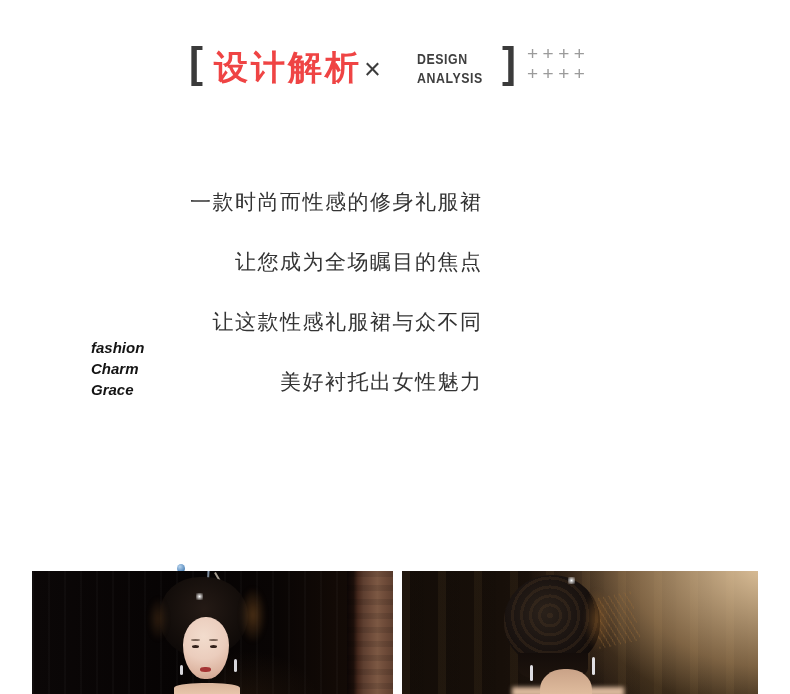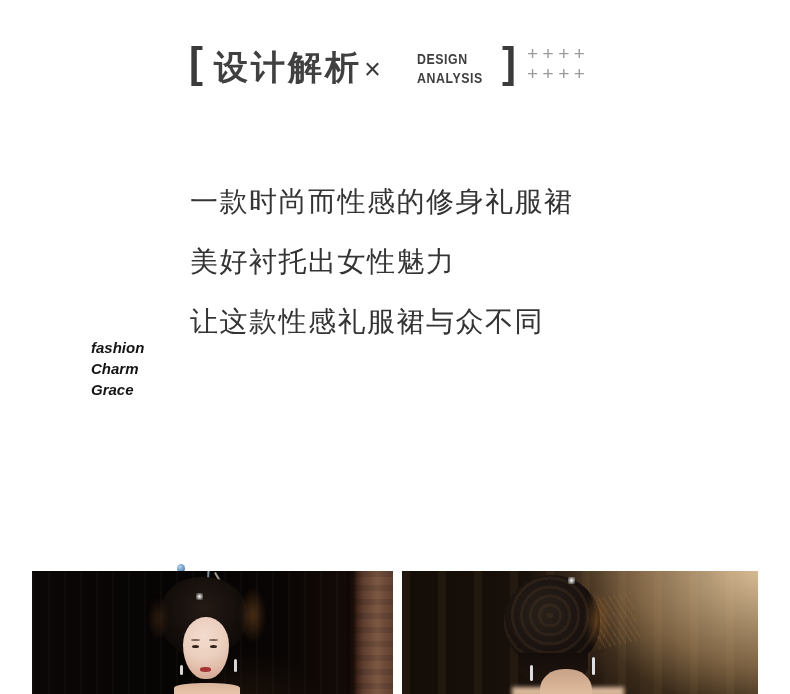--- a/index.html
+++ b/index.html
@@ -13,21 +13,21 @@
   
   .bracket {
     position:absolute; top:42px; font-size:42px; font-weight:700;
     color:#3b3b3b; line-height:1;
   }
   .bracket-left  { left:189px; }
   .bracket-right { left:502px; }
   .title-zh {
     position:absolute; left:214px; top:50px;
     font-size:34px; font-weight:700; letter-spacing:3px;
-    color:#404040; line-height:1; white-space:nowrap;
+    color:#ef4444; line-height:1; white-space:nowrap;
   }
   .times-icon {
     position:absolute; left:364px; top:55px;
     font-size:29px; font-weight:400; color:#3d3d3d; line-height:1;
   }
   .subtitle-en {
     position:absolute; left:417px; top:51px;
     font-size:13px; font-weight:700; letter-spacing:0.6px;
     color:#3f3f3f; line-height:16.5px; white-space:nowrap;
     transform:scale(0.95,1.12); transform-origin:left top;
@@ -41,22 +41,22 @@
   
   .side-label {
     position:absolute; left:91px; top:337px;
     font-size:15px; font-weight:700; font-style:italic;
     color:#141414; line-height:21px;
   }
 
   
   .description {
     position:absolute; left:190px; top:172px;
-    font-size:28px; font-weight:400; color:#343434;
-    letter-spacing:1.5px; line-height:60px; white-space:nowrap;
+    font-size:21px; font-weight:400; color:#343434;
+    letter-spacing:1.5px; line-height:60px; white-space:nowrap;text-align:right;
   }
 
   
   .photo {
     position:absolute; top:571px; height:123px; overflow:hidden;
   }
   .photo-left {
     left:32px; width:361px;
     background:
       radial-gradient(ellipse 100px 70px at 60% 105%, rgba(70,45,22,0.30), transparent 70%),
@@ -193,22 +193,23 @@
   </div>
 
   <div class="side-label">
     <div>fashion</div>
     <div>Charm</div>
     <div>Grace</div>
   </div>
 
   <div class="description">
     <div>一款时尚而性感的修身礼服裙</div>
+    <div>让您成为全场瞩目的焦点</div>
+    <div>让这款性感礼服裙与众不同</div>
     <div>美好衬托出女性魅力</div>
-    <div>让这款性感礼服裙与众不同</div>
   </div>
 
   <div class="bead-overhang"></div>
 
   <div class="photo photo-left">
     <div class="model-front">
       <div class="hairpin-stem"></div>
       <div class="hairpin-stem2"></div>
       <div class="hair-front"></div>
       <div class="fringe-right"></div>

